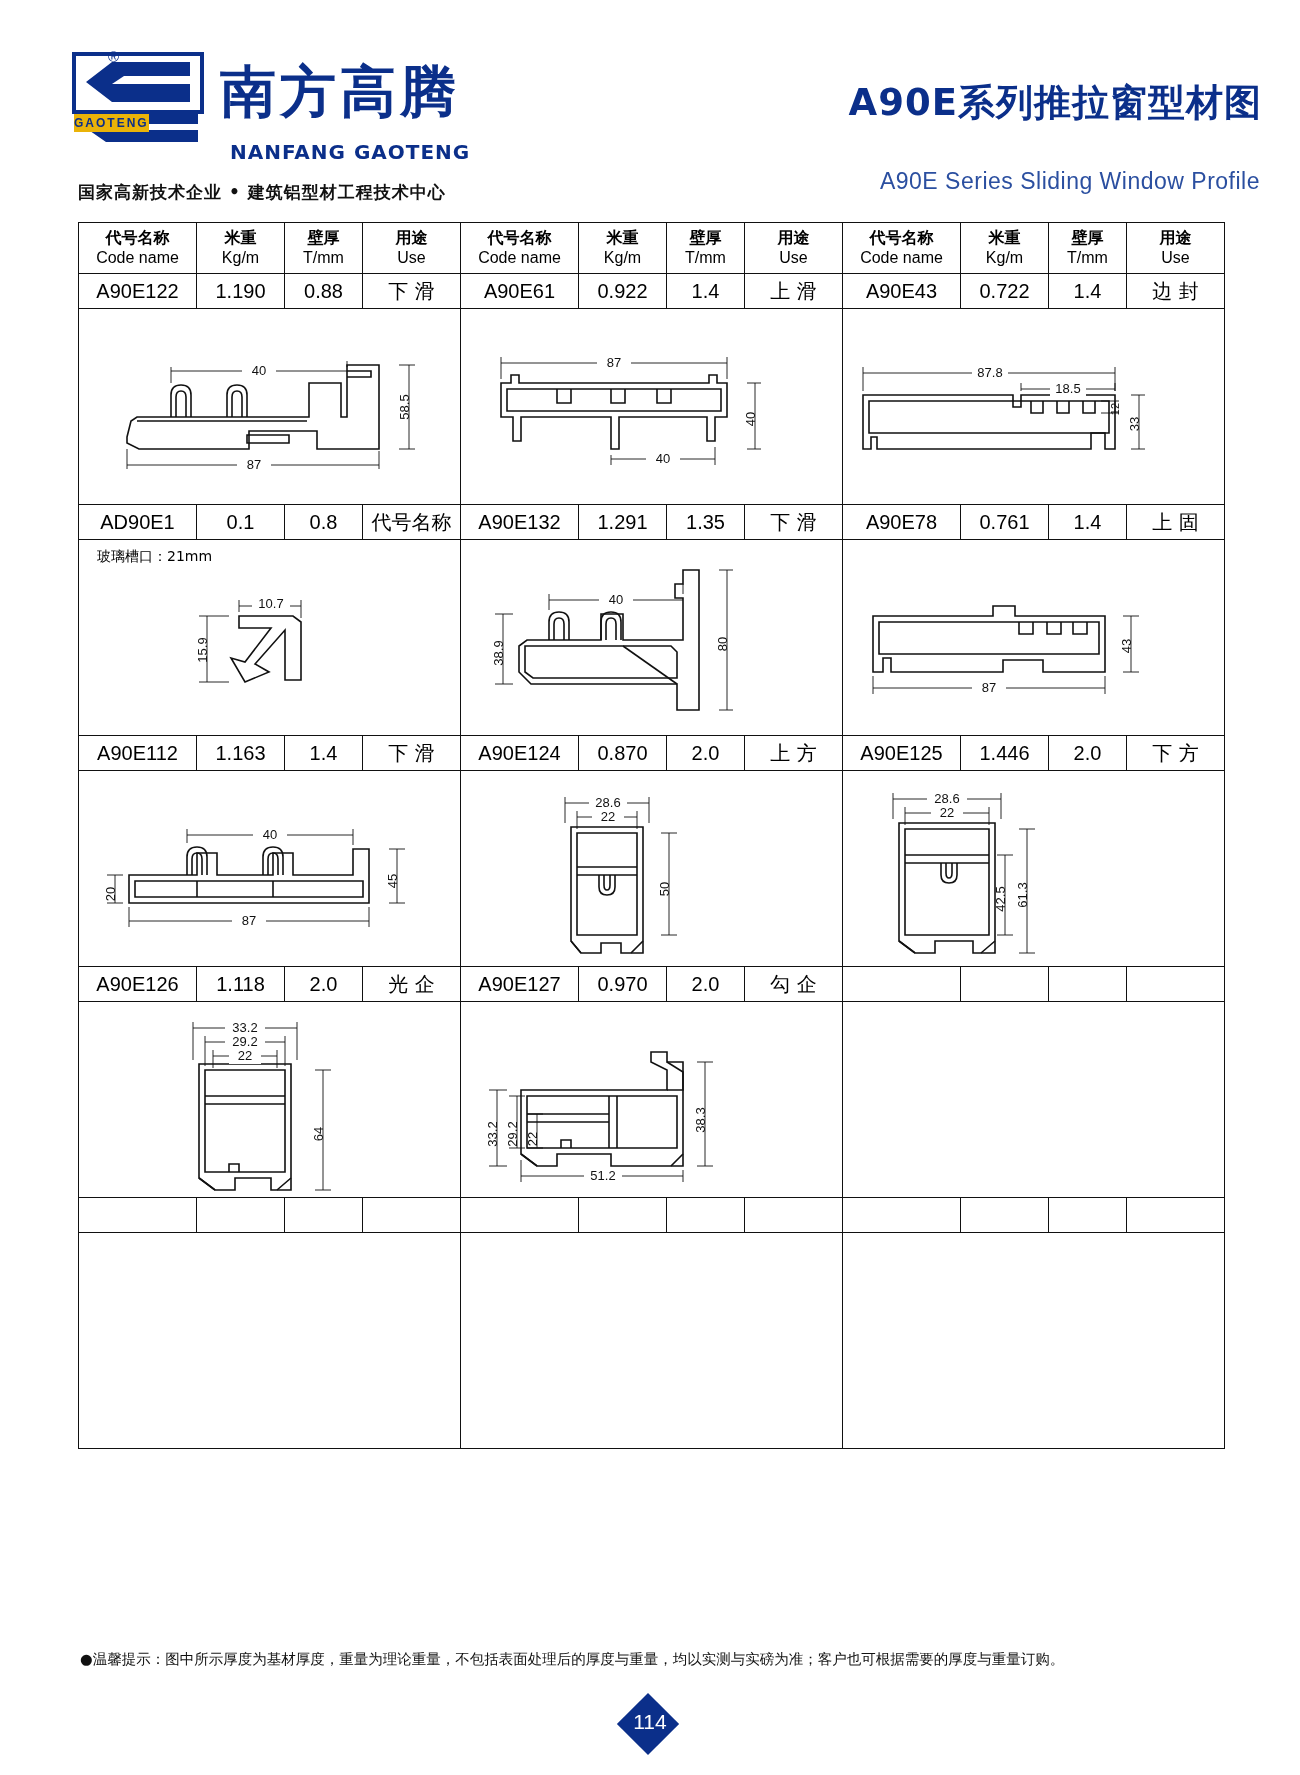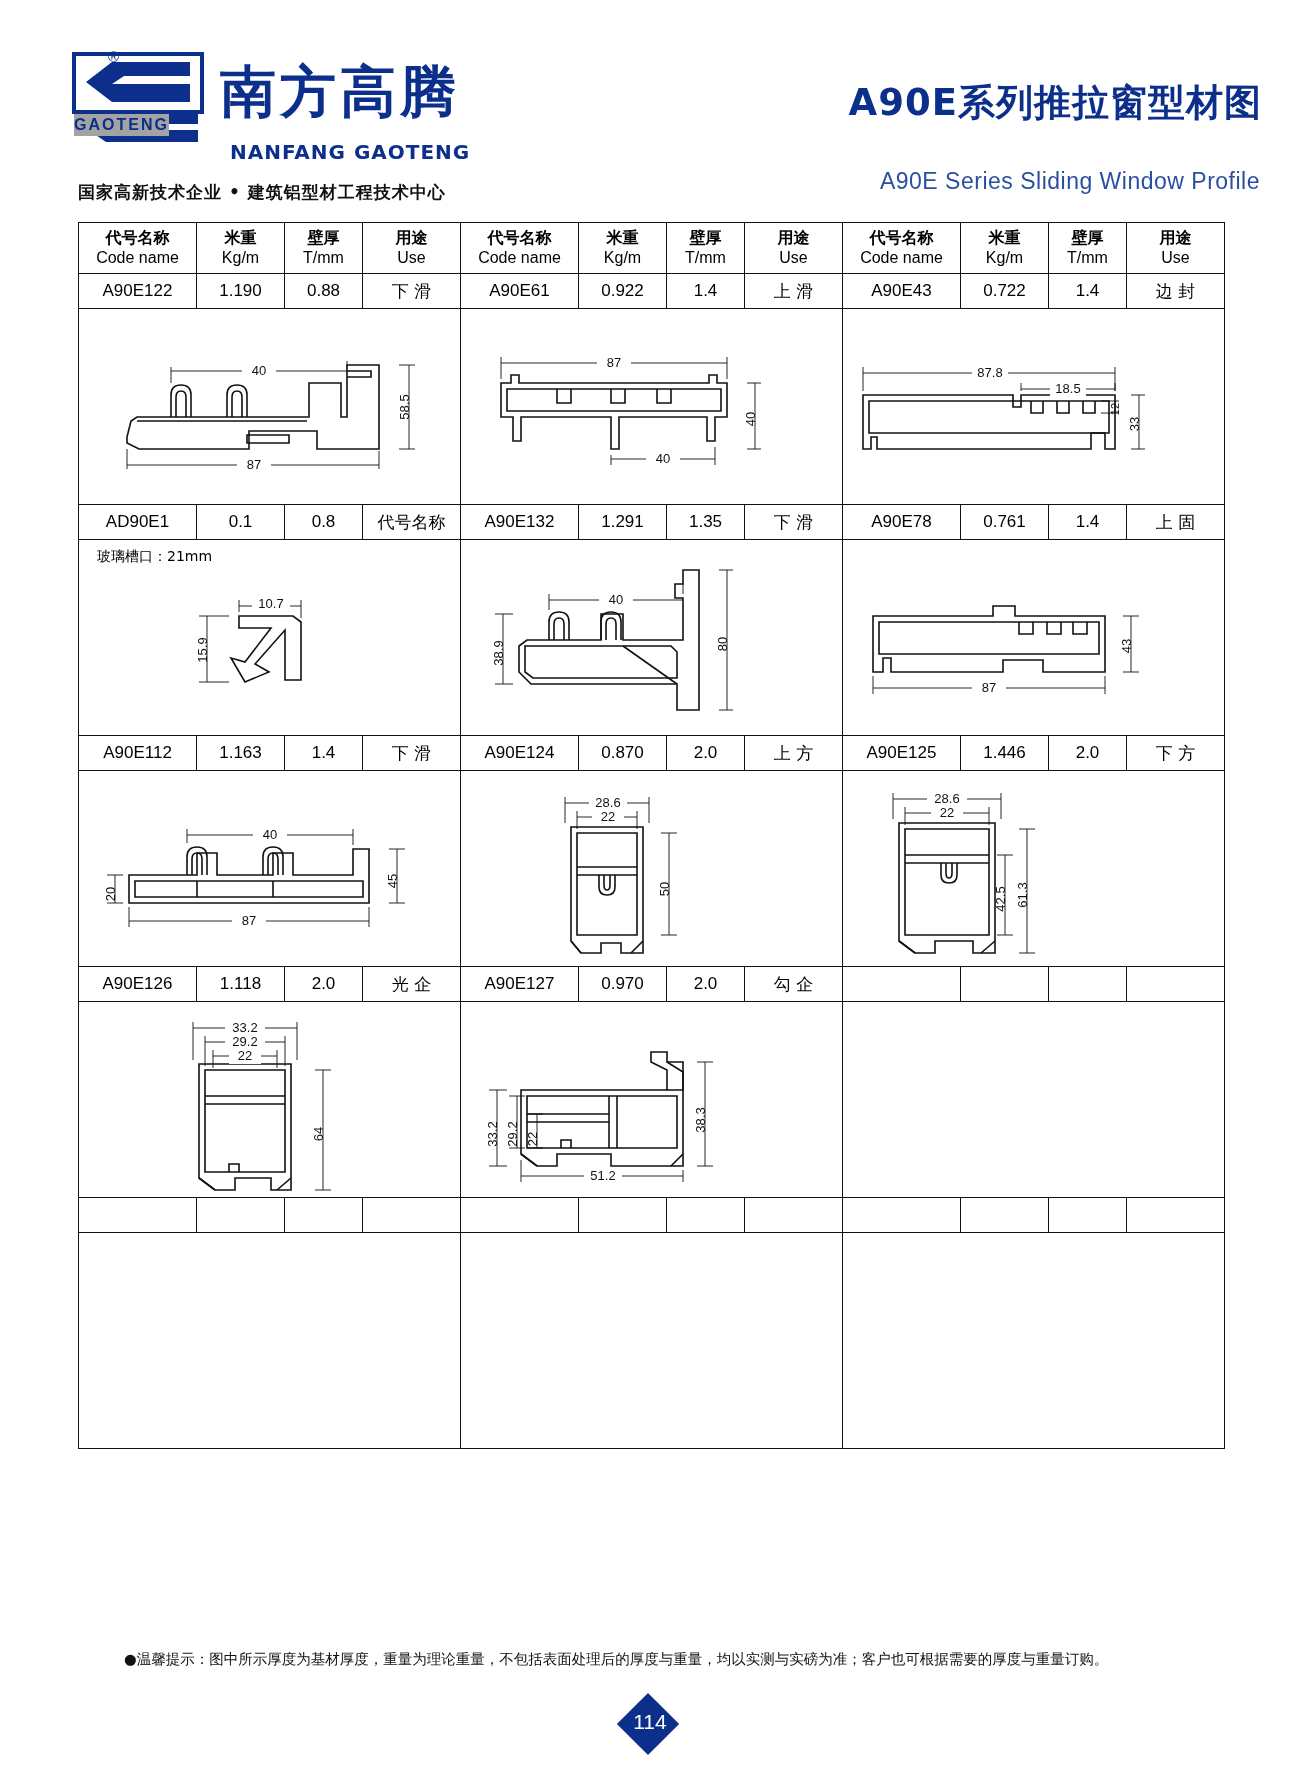--- a/index.html
+++ b/index.html
@@ -57,41 +57,40 @@
     table-layout:fixed;
   }
   .grid td{
     border:1px solid #111;
     padding:0;
     vertical-align:middle;
   }
   .hdr td{height:50px;text-align:center;font-size:16px;line-height:1.25;}
   .hdr .cn{font-family:"DejaVu Sans", sans-serif;font-weight:bold;}
   .hdr .en{font-family:"Liberation Sans", sans-serif;}
-  .datarow td{height:34px;text-align:center;font-size:17px;}
+  .datarow td{height:34px;text-align:center;font-size:20px;}
   .datarow .cn{font-family:"DejaVu Sans", sans-serif;}
   .drawrow td{height:195px;position:relative;}
   .emptyrow td{height:34px;}
   .bigempty td{height:215px;}
 
   .cw1{width:118px;} .cw2{width:88px;} .cw3{width:78px;} .cw4{width:98px;}
 
   .fig{position:relative;width:100%;height:100%;}
   .fig svg{position:absolute;left:0;top:0;}
   .note{
     position:absolute;left:18px;top:8px;
     font-family:"DejaVu Sans", sans-serif;font-size:14px;
   }
 
   
   .footnote{
     position:absolute;left:80px;top:1650px;width:1150px;
     font-family:"DejaVu Sans", sans-serif;font-size:14.5px;color:#111;
     white-space:nowrap;
-    margin-left:44px;
   }
   .pagenum-wrap{
     position:absolute;left:50%;top:1700px;transform:translateX(-50%);
     width:64px;height:48px;
   }
   .diamond{
     position:absolute;left:8px;top:2px;width:44px;height:44px;
     background:#0b2f8a;transform:rotate(45deg);
   }
   .pagenum{
@@ -106,21 +105,21 @@
 
   <div class="header">
     <div class="logo-wrap">
       <div class="logo-mark">
         <svg width="132" height="92" viewBox="0 0 132 92">
           <rect x="2" y="2" width="128" height="58" fill="none" stroke="#0b2f8a" stroke-width="4"></rect>
           <path d="M14 30 L40 10 L118 10 L118 24 L52 24 L40 32 L118 32 L118 50 L40 50 Z" fill="#0b2f8a"></path>
           <path d="M8 72 L34 58 L126 58 L126 72 L44 72 L36 78 L126 78 L126 90 L34 90 Z" fill="#0b2f8a"></path>
           <text x="6" y="86" font-family="Liberation Sans, sans-serif" font-size="0" fill="#0b2f8a"></text>
         </svg>
-        <div style="position:absolute;left:2px;top:62px;font-family:'Liberation Sans',sans-serif;font-size:16px;font-weight:bold;color:#0b2f8a;letter-spacing:2px;background:#a3a3a3;padding:2px 0;">GAOTENG</div>
+        <div style="position:absolute;left:2px;top:62px;font-family:'Liberation Sans',sans-serif;font-size:12px;font-weight:bold;color:#0b2f8a;letter-spacing:2px;background:#eab308;padding:2px 0;">GAOTENG</div>
       </div>
       <div class="logo-cn">南方高腾</div>
     </div>
     <div class="logo-reg">®</div>
     <div class="logo-sub">NANFANG GAOTENG</div>
     <div class="tagline">国家高新技术企业 • 建筑铝型材工程技术中心</div>
     <div class="title-cn">A90E系列推拉窗型材图</div>
     <div class="title-en">A90E Series Sliding Window Profile</div>
   </div>
 

